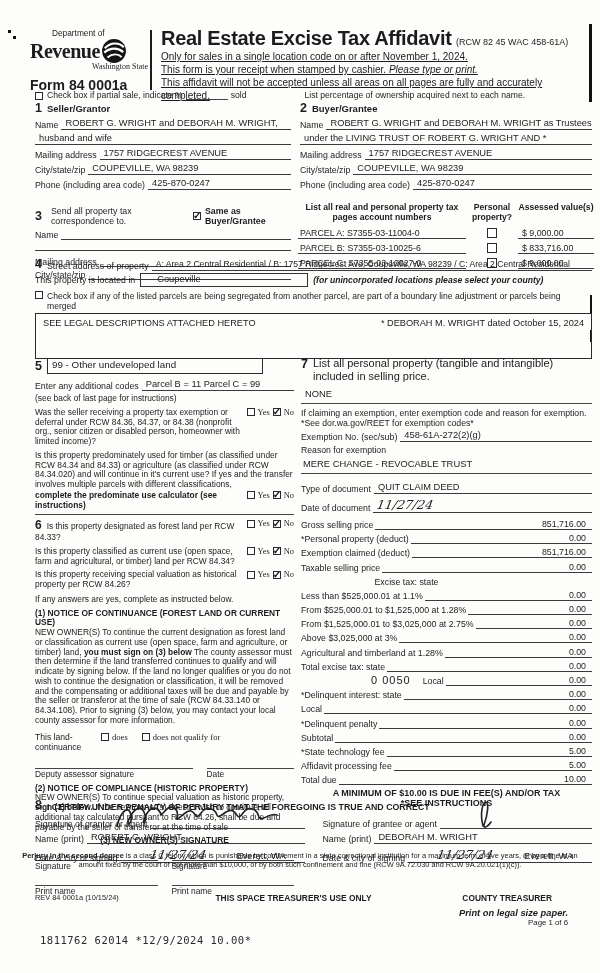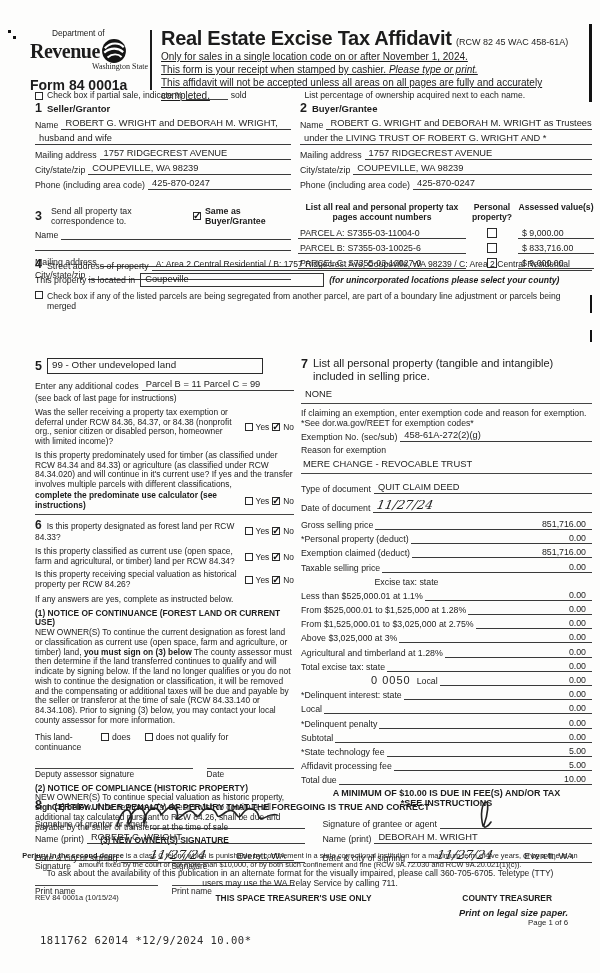--- a/index.html
+++ b/index.html
@@ -12,21 +12,21 @@
   
   .b { font-weight:bold; }
   .i { font-style:italic; }
   .secnum { font-weight:bold; font-size:12.5px; margin-right:5px; }
   .cb { display:inline-block; width:8px; height:8px; border:1px solid #2a2a2a; position:relative; vertical-align:-1px; background:#fff; flex:0 0 auto; }
   .cb.big { width:10px; height:10px; }
   .cb.checked::after { content:"✓"; position:absolute; left:-1px; top:-3px; font-size:10px; font-weight:bold; color:#111; }
   .frow { display:flex; align-items:flex-end; margin-bottom:3px; }
   .flabel { font-size:8.8px; white-space:nowrap; padding-right:3px; }
   .fval { flex:1; border-bottom:1px solid #3a3a3a; font-size:9.3px; padding:0 2px 1px 4px; white-space:nowrap; overflow:hidden; }
-  .yesno { display:flex; align-items:center; gap:3px; font-size:8.4px; white-space:nowrap; flex:0 0 auto; }
+  .yesno { display:flex; align-items:center; gap:3px; font-size:8.4px; white-space:nowrap; flex:0 0 auto;font-family:Liberation Serif, serif; }
   .small { font-size:8.4px; line-height:1.16; }
   hr.rule { border:none; border-top:1px solid #444; margin:4px 0; }
   
   .logo { position:absolute; left:30px; top:28px; width:118px; }
   .logo .dept { font-size:8.3px; margin-left:22px; }
   .logo .rev-line { display:flex; align-items:center; }
   .logo .rev { font-size:20px; font-weight:bold; letter-spacing:-0.5px; font-family:"Liberation Serif", serif; }
   .logo .wa { font-size:8px; text-align:right; margin-top:-2px; font-family:"Liberation Serif", serif; }
   .logo .formno { font-size:14px; font-weight:bold; margin-top:6px; }
   .hdr-div { position:absolute; left:150px; top:30px; width:2px; height:60px; background:#1c1c1c; }
@@ -48,45 +48,45 @@
   .phead { display:flex; font-weight:bold; text-align:center; line-height:1.15; margin-bottom:2px; }
   .phead .c1 { flex:0 0 168px; } .phead .c2 { flex:0 0 52px; } .phead .c3 { flex:1; }
   .prow { display:flex; align-items:flex-end; height:14px; margin-bottom:1px; }
   .prow .pnum { flex:0 0 168px; border-bottom:1px solid #3a3a3a; font-size:8.8px; padding-left:2px; }
   .prow .pchk { flex:0 0 52px; text-align:center; }
   .prow .pval { flex:1; border-bottom:1px solid #3a3a3a; font-size:8.8px; padding-left:4px; }
   
   .sec4 { position:absolute; left:35px; top:257px; width:557px; }
   .sec4 .street { display:flex; align-items:flex-end; }
   .sec4 .located { display:flex; align-items:center; margin-top:2px; font-size:8.8px; gap:5px; }
-  .locbox { border:1px solid #333; width:184px; height:14px; font-size:9.3px; padding:0 4px; }
+  .locbox { border:1px solid #333; width:168px; height:14px; font-size:9.3px; padding:0 16px; }
   .locnote { font-weight:bold; font-style:italic; font-size:8.6px; }
   .sec4 .segrow { display:flex; gap:4px; font-size:8.6px; margin-top:4px; align-items:flex-start; }
   .sec4 .legallbl { font-size:8.6px; margin-top:3px; }
   .legalbox { border:1.6px solid #2a2a2a; height:46px; margin-top:2px; display:flex; justify-content:space-between; padding:4px 7px; font-size:9.2px; }
   
   .lcol { position:absolute; left:35px; top:358px; width:259px; }
   .rcol { position:absolute; left:301px; top:357px; width:291px; }
   .coderow { display:flex; align-items:center; }
   .codebox { border:1.3px solid #2a2a2a; width:216px; height:16px; font-size:9.8px; padding:0 4px; }
-  .qrow { display:flex; align-items:center; gap:6px; margin-top:4px; }
+  .qrow { display:flex; align-items:flex-start; gap:6px; margin-top:4px; }
   .qrow p { flex:1; }
   .landrow { display:flex; gap:14px; font-size:8.6px; margin-top:6px; align-items:flex-start; }
   .sigline { border-top:1px solid #444; }
   .deputy { display:flex; gap:14px; margin-top:16px; font-size:8.4px; }
   .deputy .d1 { flex:1.8; } .deputy .d2 { flex:1; }
   .twosig { display:flex; gap:14px; margin-top:14px; font-size:8.4px;align-items:center; }
   .twosig > div { flex:1; }
   
   .trow { display:flex; align-items:flex-end; height:14.2px; font-size:8.8px; }
   .tlabel { white-space:nowrap; padding-right:2px; }
   .tfill { flex:1; border-bottom:1px solid #3a3a3a; min-width:8px; }
   .tvalue { border-bottom:1px solid #3a3a3a; width:72px; text-align:right; padding-right:6px; white-space:nowrap; }
   .theader { text-align:center; font-size:8.8px; height:14.2px; display:flex; align-items:flex-end; justify-content:center; padding-right:80px; }
-  .loccode { font-size:11px; letter-spacing:1px; padding-right:6px; }
+  .loccode { font-size:11px; letter-spacing:1px; padding-right:12px; }
   .minline { text-align:center; font-weight:bold; font-size:9px; margin-top:3px; }
   
   .sec8 { position:absolute; left:35px; top:798px; width:557px; }
   .sec8 .certline { display:flex; align-items:flex-end; font-size:8.8px; font-weight:bold; }
   .certcols { display:flex; gap:18px; margin-top:2px; }
   .certcols > div { flex:1; position:relative; }
   .sigsvg { position:absolute; pointer-events:none; }
   .hw { font-family:"DejaVu Serif", serif; font-style:italic; font-size:12.5px; transform:skewX(-10deg); display:inline-block; line-height:0.8; }
   
   .perjury { position:absolute; left:10px; top:851px; width:580px; text-align:center; font-size:7.4px; line-height:1.25; }
@@ -244,20 +244,24 @@
       <span class="fval" style="font-size:8.6px">A: Area 2 Central Residential / B: 1757 Ridgecrest Ave, Coupeville, WA 98239 / C: Area 2 Central Residential</span>
     </div>
     <div class="located">
       <span>This property is located in</span>
       <span class="locbox">Coupeville</span>
       <span class="locnote">(for unincorporated locations please select your county)</span>
     </div>
     <div class="segrow">
       <span class="cb"></span>
       <span>Check box if any of the listed parcels are being segregated from another parcel, are part of a boundary line adjustment or parcels being merged</span>
+    </div>
+    <div class="legalbox">
+      <span>SEE LEGAL DESCRIPTIONS ATTACHED HERETO</span>
+      <span>* DEBORAH M. WRIGHT dated October 15, 2024</span>
     </div>
   </div>
 
   <div class="lcol">
     <div class="coderow">
       <span class="secnum">5</span>
       <span class="codebox">99 - Other undeveloped land</span>
     </div>
     <div class="frow" style="margin-top:5px">
       <span class="flabel">Enter any additional codes</span>
@@ -512,21 +516,20 @@
           <span class="fval" style="text-align:center"><span class="hw">11/27/24</span></span>
           <span class="fval" style="flex:0 0 72px">Everett, WA</span>
         </div>
       </div>
     </div>
   </div>
 
   <div class="perjury">
     <span class="b">Perjury in the second degree</span><span> is a class C felony which is punishable by confinement in a state correctional institution for a maximum term of five years, or by a fine in an amount fixed by the court of not more than $10,000, or by both such confinement and fine (RCW 9A.72.030 and RCW 9A.20.021(1)(c)).</span>
   </div>
-  <div class="altformat">To ask about the availability of this publication in an alternate format for the visually impaired, please call 360-705-6705. Teletype (TTY) users may use the WA Relay Service by calling 711.</div>
   <div class="footrow">
     <span class="fc" style="font-size:7.4px">REV 84 0001a (10/15/24)</span>
     <span class="fc b" style="text-align:center;font-size:8.4px">THIS SPACE TREASURER'S USE ONLY</span>
     <span class="fc b" style="text-align:right;font-size:8.4px;padding-right:40px">COUNTY TREASURER</span>
   </div>
   <div class="printnote">
     <div class="pn1">Print on legal size paper.</div>
     <div class="pn2">Page 1 of 6</div>
   </div>
   <div class="stamp">1811762 62014 *12/9/2024 10.00*</div>

